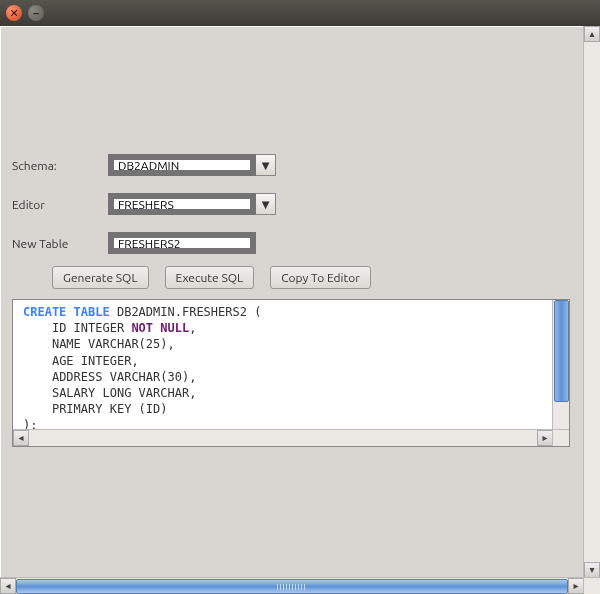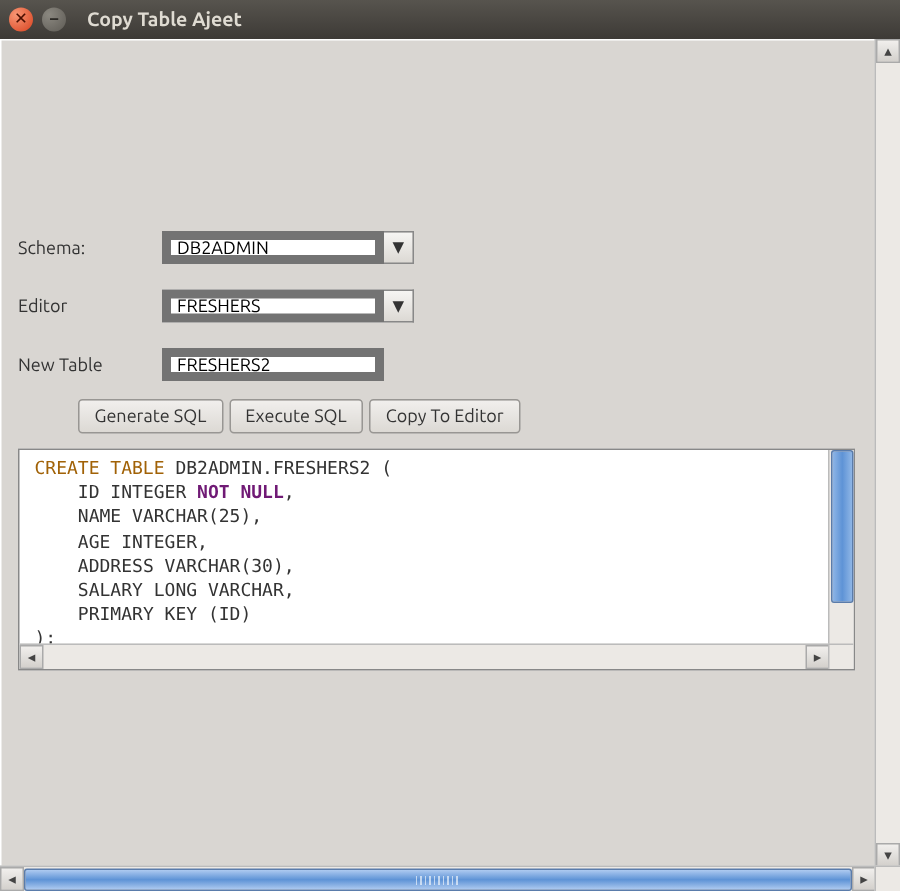--- a/index.html
+++ b/index.html
@@ -107,21 +107,21 @@
     justify-content: center;
     font-size: 10px;
     color: #333;
   }
 
   
   .btn-bar {
     margin-top: 12px;
     margin-left: 4px;
     display: flex;
-    gap: 4px;
+    gap: 16px;
     padding-left: 40px;
   }
   .btn {
     font-size: 12px;
     font-family: inherit;
     padding: 4px 10px;
     border: 1px solid #989693;
     border-radius: 3px;
     background: linear-gradient(to bottom, #f1efed, #dcd9d4);
     color: #333;
@@ -143,21 +143,21 @@
     position: absolute;
     left: 0; right: 16px; top: 0; bottom: 16px;
     padding: 4px 4px 4px 10px;
     overflow: hidden;
     white-space: pre;
     font-family: "DejaVu Sans Mono", Consolas, monospace;
     font-size: 12px;
     color: #333;
     line-height: 1.35;
   }
-  .kw-blue { color: #a16207; font-weight: normal; }
+  .kw-blue { color: #3b82f6; font-weight: bold; }
   .kw-red  { color: #701a75; font-weight: bold; }
 
   
   .sql-vtrack {
     position: absolute;
     right: 0; top: 0; width: 16px; bottom: 16px;
     background: #ece9e5;
     border-left: 1px solid #bbb;
   }
   .sql-vtrack .thumb {
@@ -234,21 +234,20 @@
   }
 </style>
 </head>
 <body>
 
 <div class="titlebar">
   <div class="buttons">
     <div class="wbtn wbtn-close">✕</div>
     <div class="wbtn wbtn-min">–</div>
   </div>
-  <div class="titlebar-title">Copy Table Ajeet</div>
 </div>
 
 <div class="window-body">
 
   <div class="content">
 
     <div class="form">
 
       <div class="form-row">
         <div class="form-label">Schema:</div>

